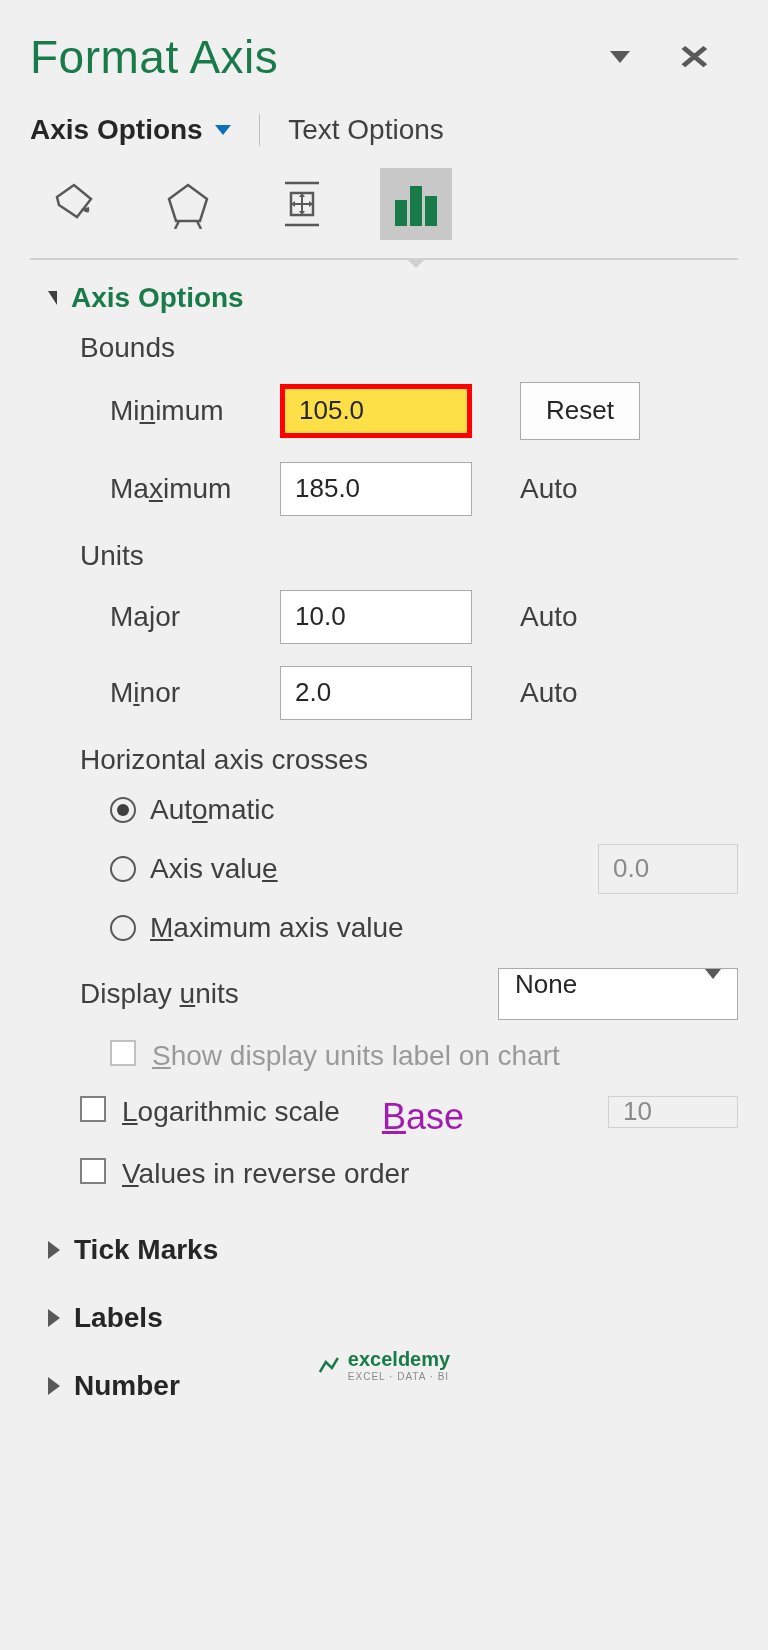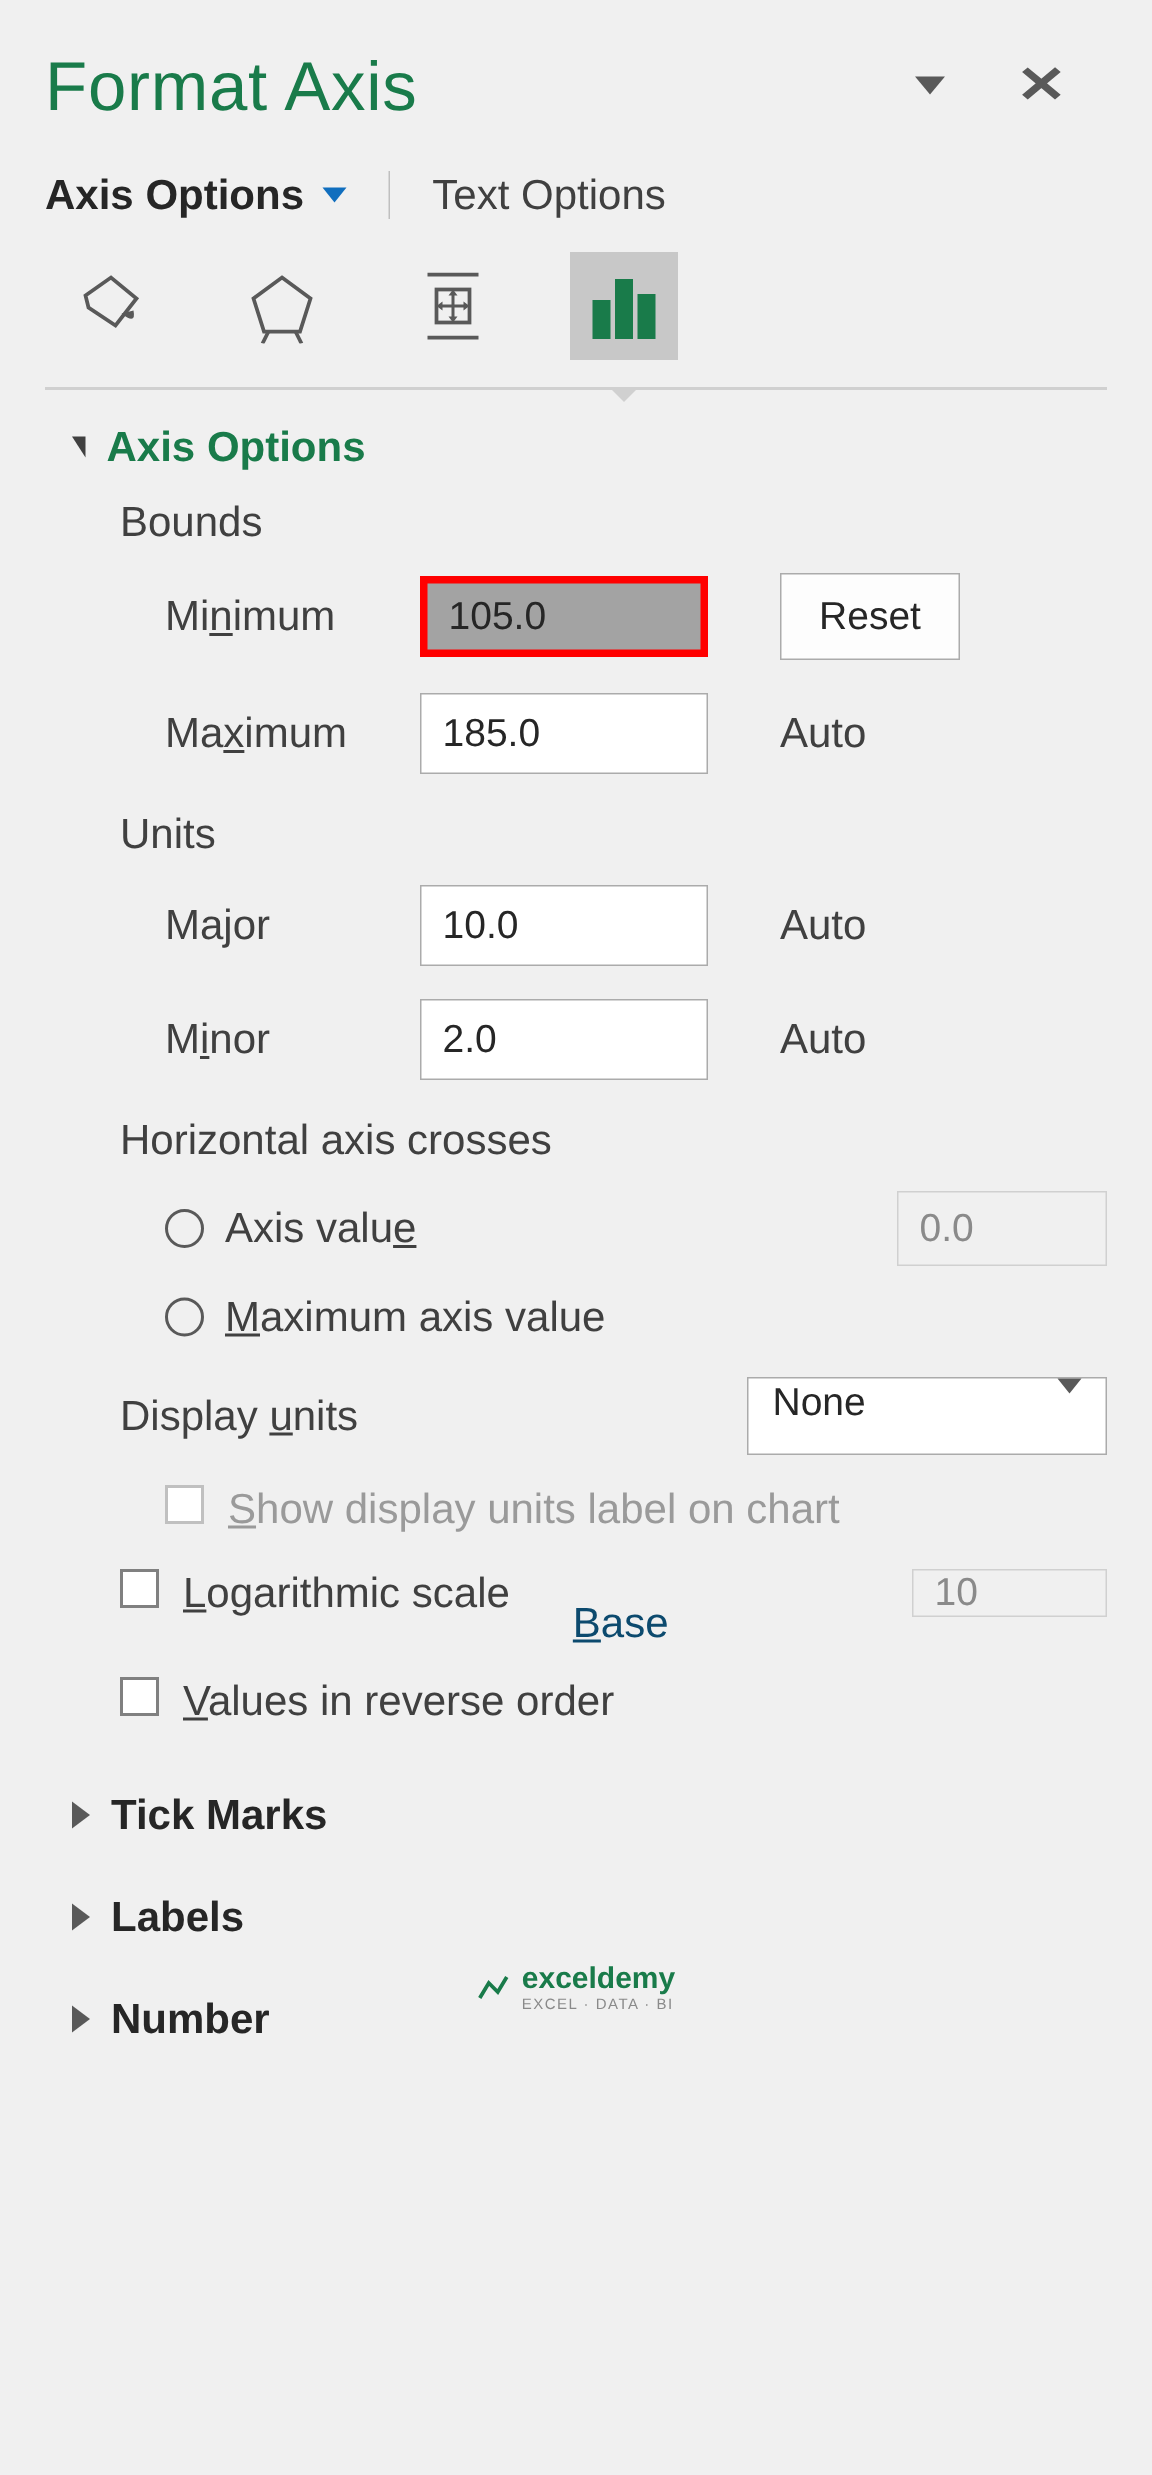--- a/index.html
+++ b/index.html
@@ -31,42 +31,42 @@
     .sh-text { font-size: 28px; font-weight: 600; color: #197b4a; }
     .sh-text.reg { color: #262626; }
     
     .subgroup { padding-left: 50px; margin-bottom: 24px; }
     .sub-label { font-size: 28px; color: #404040; margin-bottom: 18px; }
     
     .field-row { display: flex; align-items: center; margin-bottom: 22px; gap: 20px; }
     .field-label { font-size: 28px; color: #404040; width: 180px; padding-left: 30px; }
     .field-label u { text-decoration: underline; }
     .field-input { width: 192px; height: 54px; border: 1.5px solid #ababab; background: #fff; font-size: 26px; padding: 0 14px; color: #262626; }
-    .field-input.highlight { background: #a3a3a3; border: 5px solid #ff0000; }
+    .field-input.highlight { background: #fde047; border: 5px solid #ff0000; }
     .aux { font-size: 28px; color: #404040; margin-left: 28px; }
     .reset-btn { width: 120px; height: 58px; background: #fdfdfd; border: 1.5px solid #ababab; font-size: 26px; color: #262626; cursor: pointer; margin-left: 28px; }
     
     .radio-row { display: flex; align-items: center; gap: 14px; margin-bottom: 18px; padding-left: 30px; }
     .radio { width: 26px; height: 26px; border: 2px solid #595959; border-radius: 50%; display: flex; align-items: center; justify-content: center; cursor: pointer; flex-shrink: 0; }
     .radio.checked::after { content: ''; width: 12px; height: 12px; background: #404040; border-radius: 50%; }
     .radio-label { font-size: 28px; color: #404040; }
     .radio-label u { text-decoration: underline; }
     .radio-aux-input { margin-left: auto; width: 140px; height: 50px; border: 1.5px solid #d0d0d0; background: #f0f0f0; color: #8a8a8a; font-size: 26px; padding: 0 14px; }
     
     .du-row { display: flex; align-items: center; gap: 20px; margin-bottom: 20px; padding-left: 0; }
     .du-label { font-size: 28px; color: #404040; }
     .select-box { margin-left: auto; width: 240px; height: 52px; border: 1.5px solid #ababab; background: #fff; display: flex; align-items: flex-start; padding: 0 16px; font-size: 26px; color: #262626; cursor: pointer; justify-content: space-between; }
     .sel-caret { width: 0; height: 0; border-left: 8px solid transparent; border-right: 8px solid transparent; border-top: 10px solid #595959; }
     
     .check-row { display: flex; align-items: flex-start; gap: 16px; margin-bottom: 20px; padding-left: 30px; }
     .chk { width: 26px; height: 26px; border: 2px solid #808080; background: #fff; cursor: pointer; flex-shrink: 0; }
     .chk.disabled { border-color: #c0c0c0; }
     .chk-label { font-size: 28px; color: #404040; }
     .chk-label.disabled { color: #9a9a9a; }
-    .base-label { font-size: 28px; color: #0c4a6e; margin-left: 26px; margin-top: 20px; }
+    .base-label { font-size: 36px; color: #a21caf; margin-left: 26px; }
     .base-input { width: 130px; height: 32px; border: 1.5px solid #d0d0d0; background: #f0f0f0; color: #8a8a8a; font-size: 26px; padding: 0 14px; margin-left: auto; }
     
     .watermark { position: absolute; bottom: 20px; left: 50%; transform: translateX(-50%); display: flex; align-items: center; gap: 8px; }
     .wm-text { font-size: 20px; color: #197b4a; font-weight: 600; }
     .wm-sub { font-size: 10px; color: #8a8a8a; letter-spacing: 1px; }
   </style>
 </head>
 <body>
 
 <div class="pane">
@@ -156,20 +156,24 @@
     <div class="field-row">
       <div class="field-label">M<u>i</u>nor</div>
       <input class="field-input" value="2.0" style="">
       <div class="aux">Auto</div>
     </div>
   </div>
 
   <div class="subgroup">
     <div class="sub-label">Horizontal axis crosses</div>
     <div class="radio-row">
+      <div class="radio checked"></div>
+      <div class="radio-label">Aut<u>o</u>matic</div>
+    </div>
+    <div class="radio-row">
       <div class="radio"></div>
       <div class="radio-label">Axis valu<u>e</u></div>
       <input class="radio-aux-input" value="0.0" style="">
     </div>
     <div class="radio-row">
       <div class="radio"></div>
       <div class="radio-label"><u>M</u>aximum axis value</div>
     </div>
   </div>
 

